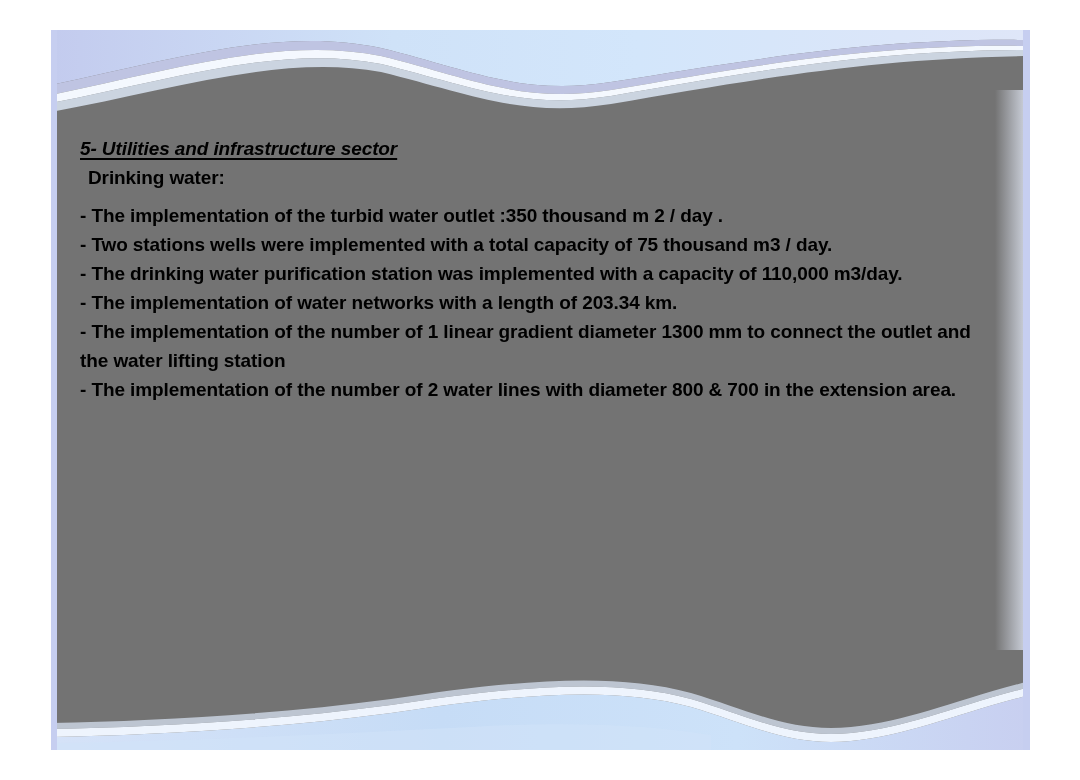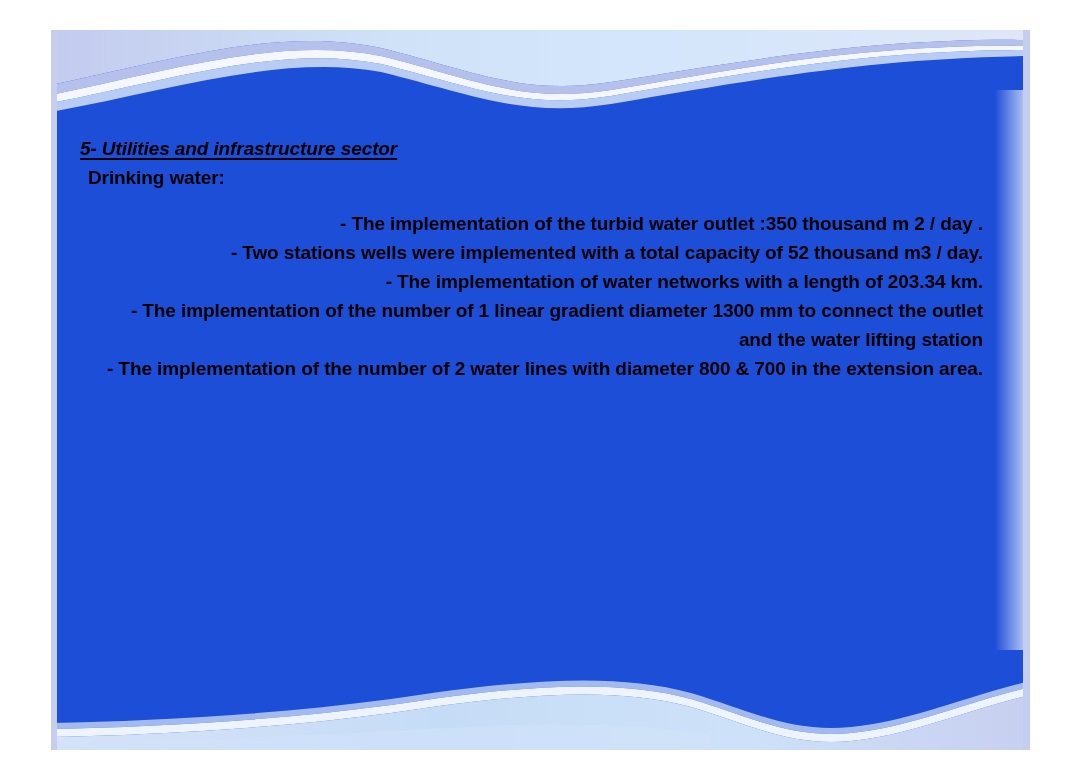--- a/index.html
+++ b/index.html
@@ -9,21 +9,21 @@
       height: 780px;
       background: #ffffff;
       overflow: hidden;
     }
     .slide {
       position: absolute;
       left: 51px;
       top: 30px;
       width: 979px;
       height: 720px;
-      background: #1d4ed8;
+      background: #737373;
       overflow: hidden;
     }
     .frame-left {
       position: absolute; left: 0; top: 0; width: 6px; height: 100%;
       background: #c6cef0;
     }
     .frame-right {
       position: absolute; right: 0; top: 0; width: 7px; height: 100%;
       background: #c6cef0;
     }
@@ -60,23 +60,22 @@
       line-height: 29px;
     }
     .subheading {
       margin: 0 0 9px 8px;
       font-size: 19px;
       font-weight: bold;
       line-height: 29px;
     }
     .items {
       list-style: none;
-      margin: 17px;
+      margin: 0;
       padding: 0;
-      text-align: right;
     }
     .items li {
       margin: 0;
       padding: 0;
     }
   </style>
 </head>
 <body>
 
 <div class="slide">
@@ -117,19 +116,20 @@
 
   <div class="frame-left"></div>
   <div class="frame-right-inner"></div>
   <div class="frame-right"></div>
 
   <div class="content">
     <p class="heading">5- Utilities and infrastructure sector</p>
     <p class="subheading">Drinking water:</p>
     <ul class="items">
       <li>- The implementation of the turbid water outlet :350 thousand m 2 / day .</li>
-      <li>- Two stations wells  were implemented with a total capacity of 52 thousand m3 / day.</li>
+      <li>- Two stations wells  were implemented with a total capacity of 75 thousand m3 / day.</li>
+      <li>- The drinking water purification station was implemented with a capacity of 110,000 m3/day.</li>
       <li>- The implementation of water networks with a length of 203.34 km.</li>
       <li>- The implementation of the number of 1 linear gradient diameter 1300 mm to connect the outlet and the water lifting station</li>
       <li>- The implementation of the number of 2 water lines with diameter 800 &amp; 700 in the extension area.</li>
     </ul>
   </div>
 </div>
 
 </body></html>

